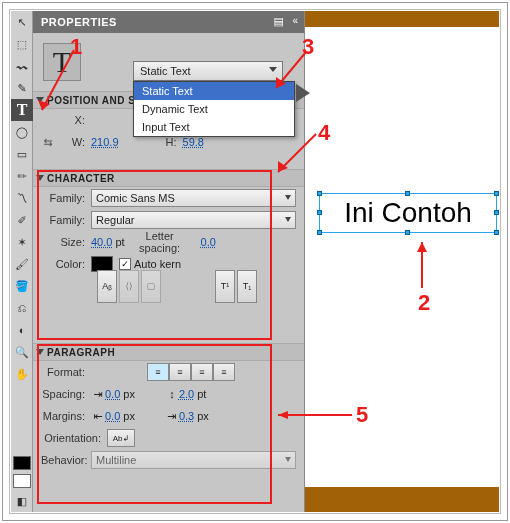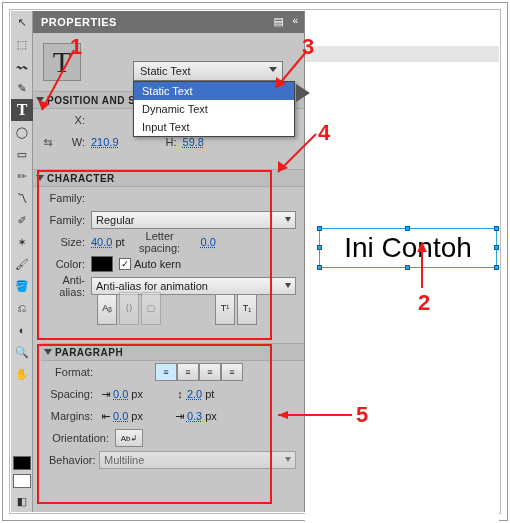--- a/index.html
+++ b/index.html
@@ -10,21 +10,21 @@
   
   .toolbar { position:absolute; left:1px; top:1px; width:22px; bottom:1px; background:#cfcfcf; border-right:1px solid #999; display:flex; flex-direction:column; }
   .tool { width:22px; height:22px; display:flex; align-items:center; justify-content:center; font-size:11px; color:#333; cursor:pointer; position:relative;}
   .tool.sel { background:#4b4b4b; color:#fff; font-family:"Times New Roman",serif; font-size:16px; font-weight:bold;}
   .swatch-strip { margin-top:auto; display:flex; flex-direction:column; }
   .swatch { width:18px; height:14px; margin:2px auto; border:1px solid #666;}
   .swatch.fg { background:#000; }
   .swatch.bg { background:#fff; }
 
   
-  .canvas-bg { position:absolute; left:295px; top:1px; right:1px; bottom:1px; background:#e5e5e5;margin-top:35px;}
+  .canvas-bg { position:absolute; left:295px; top:1px; right:1px; bottom:1px; background:#a16207;}
   .canvas-white { position:absolute; left:0; top:16px; right:0; height:460px; background:#fff; }
   .textsel { position:absolute; left:14px; top:166px; width:178px; height:40px; border:1px solid #2aa6e8; background:#fff; display:flex; align-items:center; justify-content:center; font-family:"Comic Sans MS",cursive; font-size:28px; color:#000;}
   .handle { position:absolute; width:5px; height:5px; background:#2aa6e8; border:1px solid #0060a0;}
   .textsel .h-tl{top:-3px;left:-3px}.textsel .h-tr{top:-3px;right:-3px}
   .textsel .h-bl{bottom:-3px;left:-3px}.textsel .h-br{bottom:-3px;right:-3px}
   .textsel .h-tm{top:-3px;left:50%;margin-left:-3px}.textsel .h-bm{bottom:-3px;left:50%;margin-left:-3px}
   .textsel .h-ml{top:50%;left:-3px;margin-top:-3px}.textsel .h-mr{top:50%;right:-3px;margin-top:-3px}
 
   
   .panel { position:absolute; left:23px; top:1px; width:272px; bottom:1px; background:#c6c6c6; border-right:1px solid #888; font-size:11px; color:#222;}
@@ -35,21 +35,21 @@
   .dd-list { position:absolute; left:100px; top:70px; width:162px; background:#fff; border:1px solid #444; box-shadow:2px 2px 4px rgba(0,0,0,0.3); z-index:50;}
   .dd-item { padding:3px 8px; font-size:11px; cursor:pointer;}
   .dd-item.sel { background:#3c70c9; color:#fff;}
   .dd-subarrow { position:absolute; right:-16px; top:2px; width:0;height:0;border-top:9px solid transparent;border-bottom:9px solid transparent;border-left:14px solid #555;}
 
   .section-hd { height:18px; border-top:1px solid #aaa; border-bottom:1px solid #aaa; background:#bdbdbd; padding-left:14px; line-height:18px; font-weight:bold; font-size:10px; letter-spacing:0.5px; position:relative;}
   .section-hd .disc{position:absolute;left:3px;top:5px;width:0;height:0;border-left:4px solid transparent;border-right:4px solid transparent;border-top:6px solid #444;}
 
   .sec-pos { position:absolute; left:0; top:80px; right:0;}
   .sec-char { position:absolute; left:0; top:158px; right:0;}
-  .sec-para { position:absolute; left:8px; top:332px; right:0;}
+  .sec-para { position:absolute; left:0; top:332px; right:0;}
   .row { display:flex; align-items:center; height:22px; padding:0 8px; }
   .row .lbl { width:50px; text-align:right; padding-right:6px; color:#333;}
   .row .lbl2 { width:76px; text-align:center; padding-right:6px; color:#333;}
   .val-link { color:#0a4fad; text-decoration:underline dotted; cursor:pointer;}
   .sel-box { flex:1; height:18px; background:linear-gradient(#f4f4f4,#dcdcdc); border:1px solid #888; padding-left:4px; line-height:16px; position:relative;}
   .sel-box .arrw{position:absolute;right:4px;top:5px;width:0;height:0;border-left:3px solid transparent;border-right:3px solid transparent;border-top:5px solid #444;}
   .color-sw { width:22px; height:16px; background:#000; border:1px solid #666; margin-right:6px;}
   .chk { width:12px; height:12px; border:1px solid #666; background:#fff; display:inline-flex; align-items:center; justify-content:center; margin-right:3px; font-size:9px; color:#000;}
   .btnset { display:flex; gap:2px; margin-left:56px;}
   .btnset .mini { width:20px; height:33px; border:1px solid #888; background:linear-gradient(#f0f0f0,#d5d5d5); font-size:9px; display:flex; align-items:center; justify-content:center;}
@@ -141,41 +141,38 @@
         <span style="width:40px"></span>
         <span class="lbl" style="width:24px;">H:</span>
         <span class="val-link">59.8</span>
       </div>
     </div>
 
     <div class="sec-char">
       <div class="section-hd"><span class="disc"></span><span>CHARACTER</span></div>
       <div class="row">
         <span class="lbl">Family:</span>
+        <div class="sel-box"><span>Comic Sans MS</span><span class="arrw"></span></div>
       </div>
       <div class="row">
         <span class="lbl">Family:</span>
         <div class="sel-box"><span>Regular</span><span class="arrw"></span></div>
       </div>
       <div class="row">
         <span class="lbl">Size:</span>
         <span class="val-link">40.0</span>
         <span style="margin-left:3px">pt</span>
         <span class="lbl2">Letter spacing:</span>
         <span class="val-link">0.0</span>
       </div>
       <div class="row">
         <span class="lbl">Color:</span>
         <div class="color-sw"></div>
         <span class="chk">✓</span>
         <span>Auto kern</span>
-      </div>
-      <div class="row">
-        <span class="lbl">Anti-alias:</span>
-        <div class="sel-box"><span>Anti-alias for animation</span><span class="arrw"></span></div>
       </div>
       <div class="row">
         <div class="btnset">
           <div class="mini">Aᵦ</div>
           <div class="mini dis">⟨⟩</div>
           <div class="mini dis">▢</div>
           <div class="gap"></div>
           <div class="mini">T¹</div>
           <div class="mini">T₁</div>
         </div>

